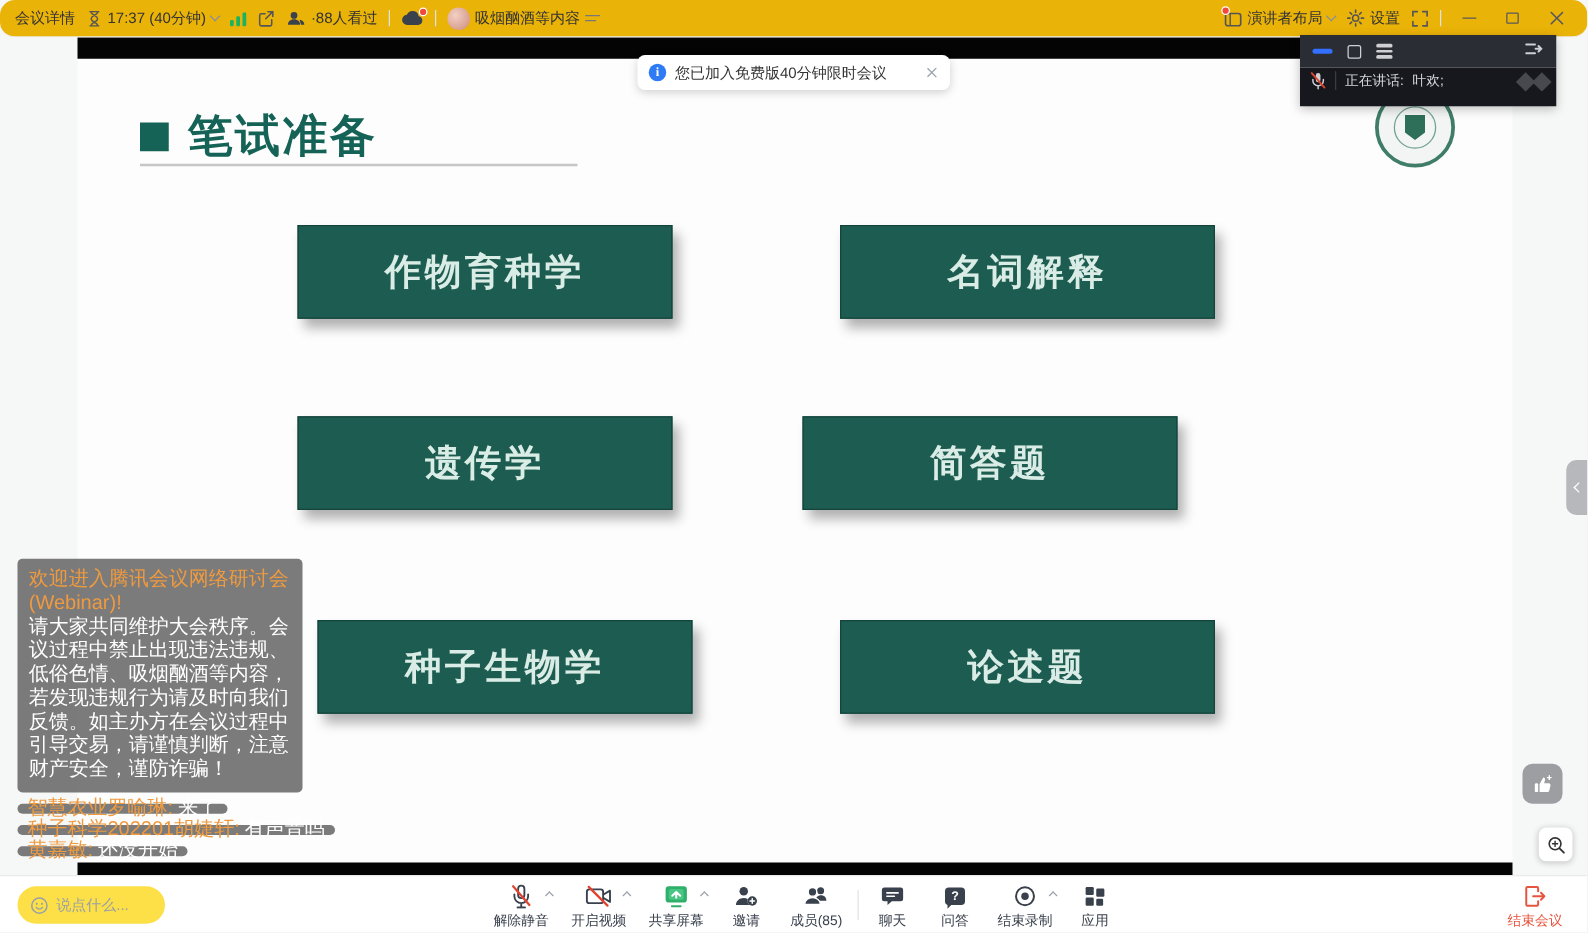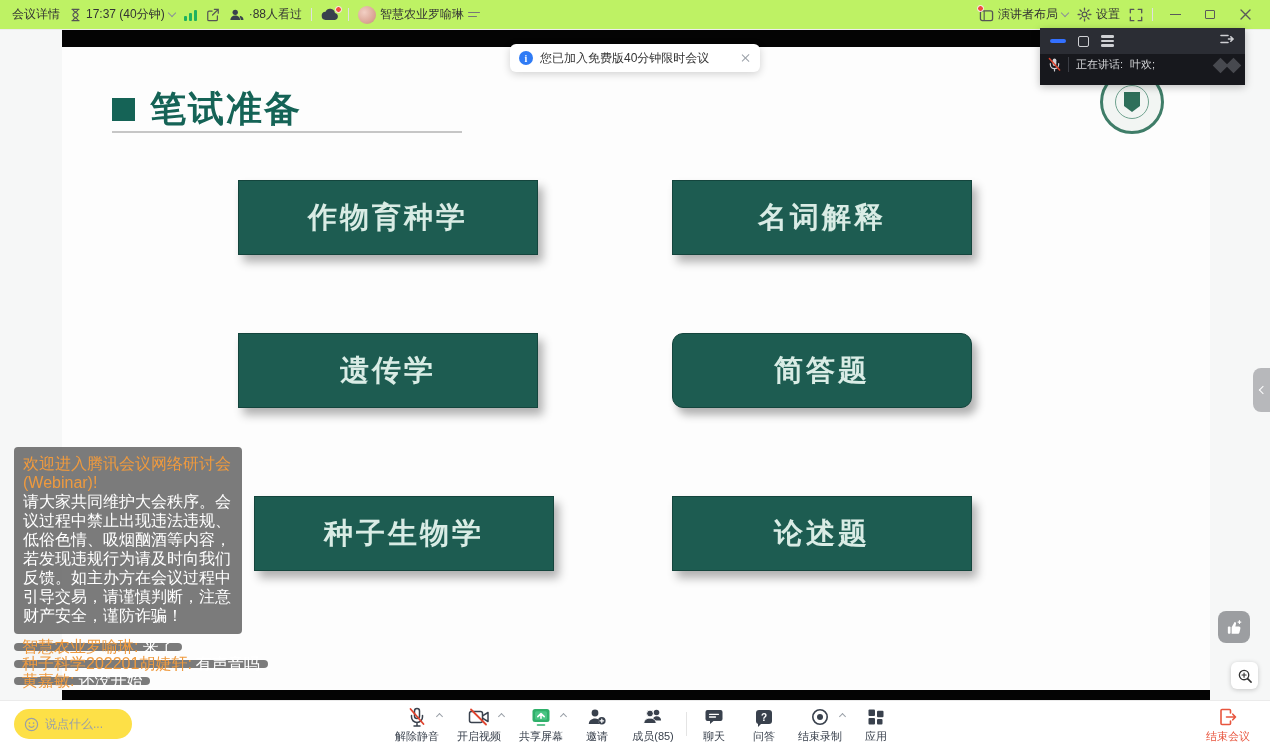--- a/index.html
+++ b/index.html
@@ -1,22 +1,22 @@
 <!DOCTYPE html>
 <html><head>
 <meta charset="utf-8">
 <style>
   * { margin:0; padding:0; box-sizing:border-box; }
   body { font-family:"Liberation Sans","DejaVu Sans",sans-serif; background:#e9eaec; }
   .page { position:relative; width:1270px; height:746px; background:#f6f7f7; overflow:hidden; }
 
   
-  .topbar { position:absolute; top:0; left:0; right:0; height:30px; background:#bef264;
+  .topbar { position:absolute; top:0; left:0; right:0; height:30px; background:#eab308;
     border-bottom:1px solid #ededed; display:flex; align-items:center; justify-content:space-between;
-    padding:0 12px; z-index:30; font-size:12px; color:#333; }
+    padding:0 12px; z-index:30; font-size:12px; color:#333;border-radius:12px; }
   .tb-group { display:flex; align-items:center; gap:9px; }
   .tb-item { display:flex; align-items:center; gap:4px; cursor:default; white-space:nowrap; }
   .vsep { width:1px; height:13px; background:#e0e0e0; }
   .chev-down { width:6px; height:6px; border-right:1.4px solid #8a8f99; border-bottom:1.4px solid #8a8f99;
     transform:rotate(45deg); margin-top:-3px; }
   .chev-up-sm { width:5px; height:5px; border-left:1.3px solid #9aa0a8; border-top:1.3px solid #9aa0a8;
     transform:rotate(45deg); }
   .sig-bars { display:flex; align-items:flex-end; gap:2px; height:12px; }
   .sig-bars i { display:block; width:3px; border-radius:1px; background:#1db25f; }
   .sig-bars i:nth-child(1){height:5px;} .sig-bars i:nth-child(2){height:8px;} .sig-bars i:nth-child(3){height:11px;}
@@ -41,21 +41,21 @@
   .slide-title { position:absolute; left:50px; top:55px; display:flex; align-items:center; gap:15px; }
   .title-square { width:23px; height:23px; background:#156356; }
   .title-text { font-size:36px; font-weight:bold; color:#156356; letter-spacing:2px; }
   .title-underline { position:absolute; left:50px; top:101px; width:350px; height:2px; background:#c6c6c6; }
 
   .topic-box { position:absolute; width:300px; height:75px; background:#1d5c51;
     border:1px solid #14453d; box-shadow:5px 7px 9px rgba(0,0,0,0.30);
     display:flex; align-items:center; justify-content:center; }
   .topic-box span { color:#d9ece5; font-size:29px; font-weight:bold; letter-spacing:3px; }
   .pos-0 { left:176px; top:150px; } .pos-1 { left:176px; top:303px; } .pos-2 { left:192px; top:466px; }
-  .pos-3 { left:610px; top:150px; } .pos-4 { left:610px; top:303px;border-radius:11px; } .pos-5 { left:610px; top:466px; }
+  .pos-3 { left:610px; top:150px; } .pos-4 { left:580px; top:303px; } .pos-5 { left:610px; top:466px; }
 
   .seal { position:absolute; left:1038px; top:40px; width:64px; height:64px; border-radius:50%;
     border:3px solid #3f7d68; background:#f2f5f3; display:flex; align-items:center; justify-content:center; }
   .seal-inner { width:34px; height:34px; border-radius:50%; border:1px solid #6fa28f;
     display:flex; align-items:center; justify-content:center; }
   .seal-core { width:16px; height:20px; background:#2e6f5a; clip-path:polygon(0 0,100% 0,100% 70%,50% 100%,0 70%); }
 
   
   .notification { position:absolute; left:510px; top:44px; width:250px; height:28px; background:#fff;
     border-radius:6px; box-shadow:0 2px 8px rgba(0,0,0,0.18); display:flex; align-items:center;
@@ -168,21 +168,21 @@
       <span class="vsep"></span>
       <span class="tb-item cloud-wrap">
         <svg width="18" height="13" viewBox="0 0 20 14">
           <path d="M5.5 13A4.5 4.5 0 0 1 5 4a5.5 5.5 0 0 1 10.5 1.3A3.9 3.9 0 0 1 15.4 13z" fill="#39414d"></path>
         </svg>
         <i class="red-dot"></i>
       </span>
       <span class="vsep"></span>
       <span class="tb-item">
         <span class="avatar"></span>
-        <span>智慧农业罗喻琳</span>
+        <span>吸烟酗酒等内容</span>
         <span class="burger">
             <i></i>
             <i></i>
           </span>
       </span>
     </div>
 
     <div class="tb-group">
       <span class="tb-item layout-ico">
         <span style="position:relative; display:inline-flex;">

